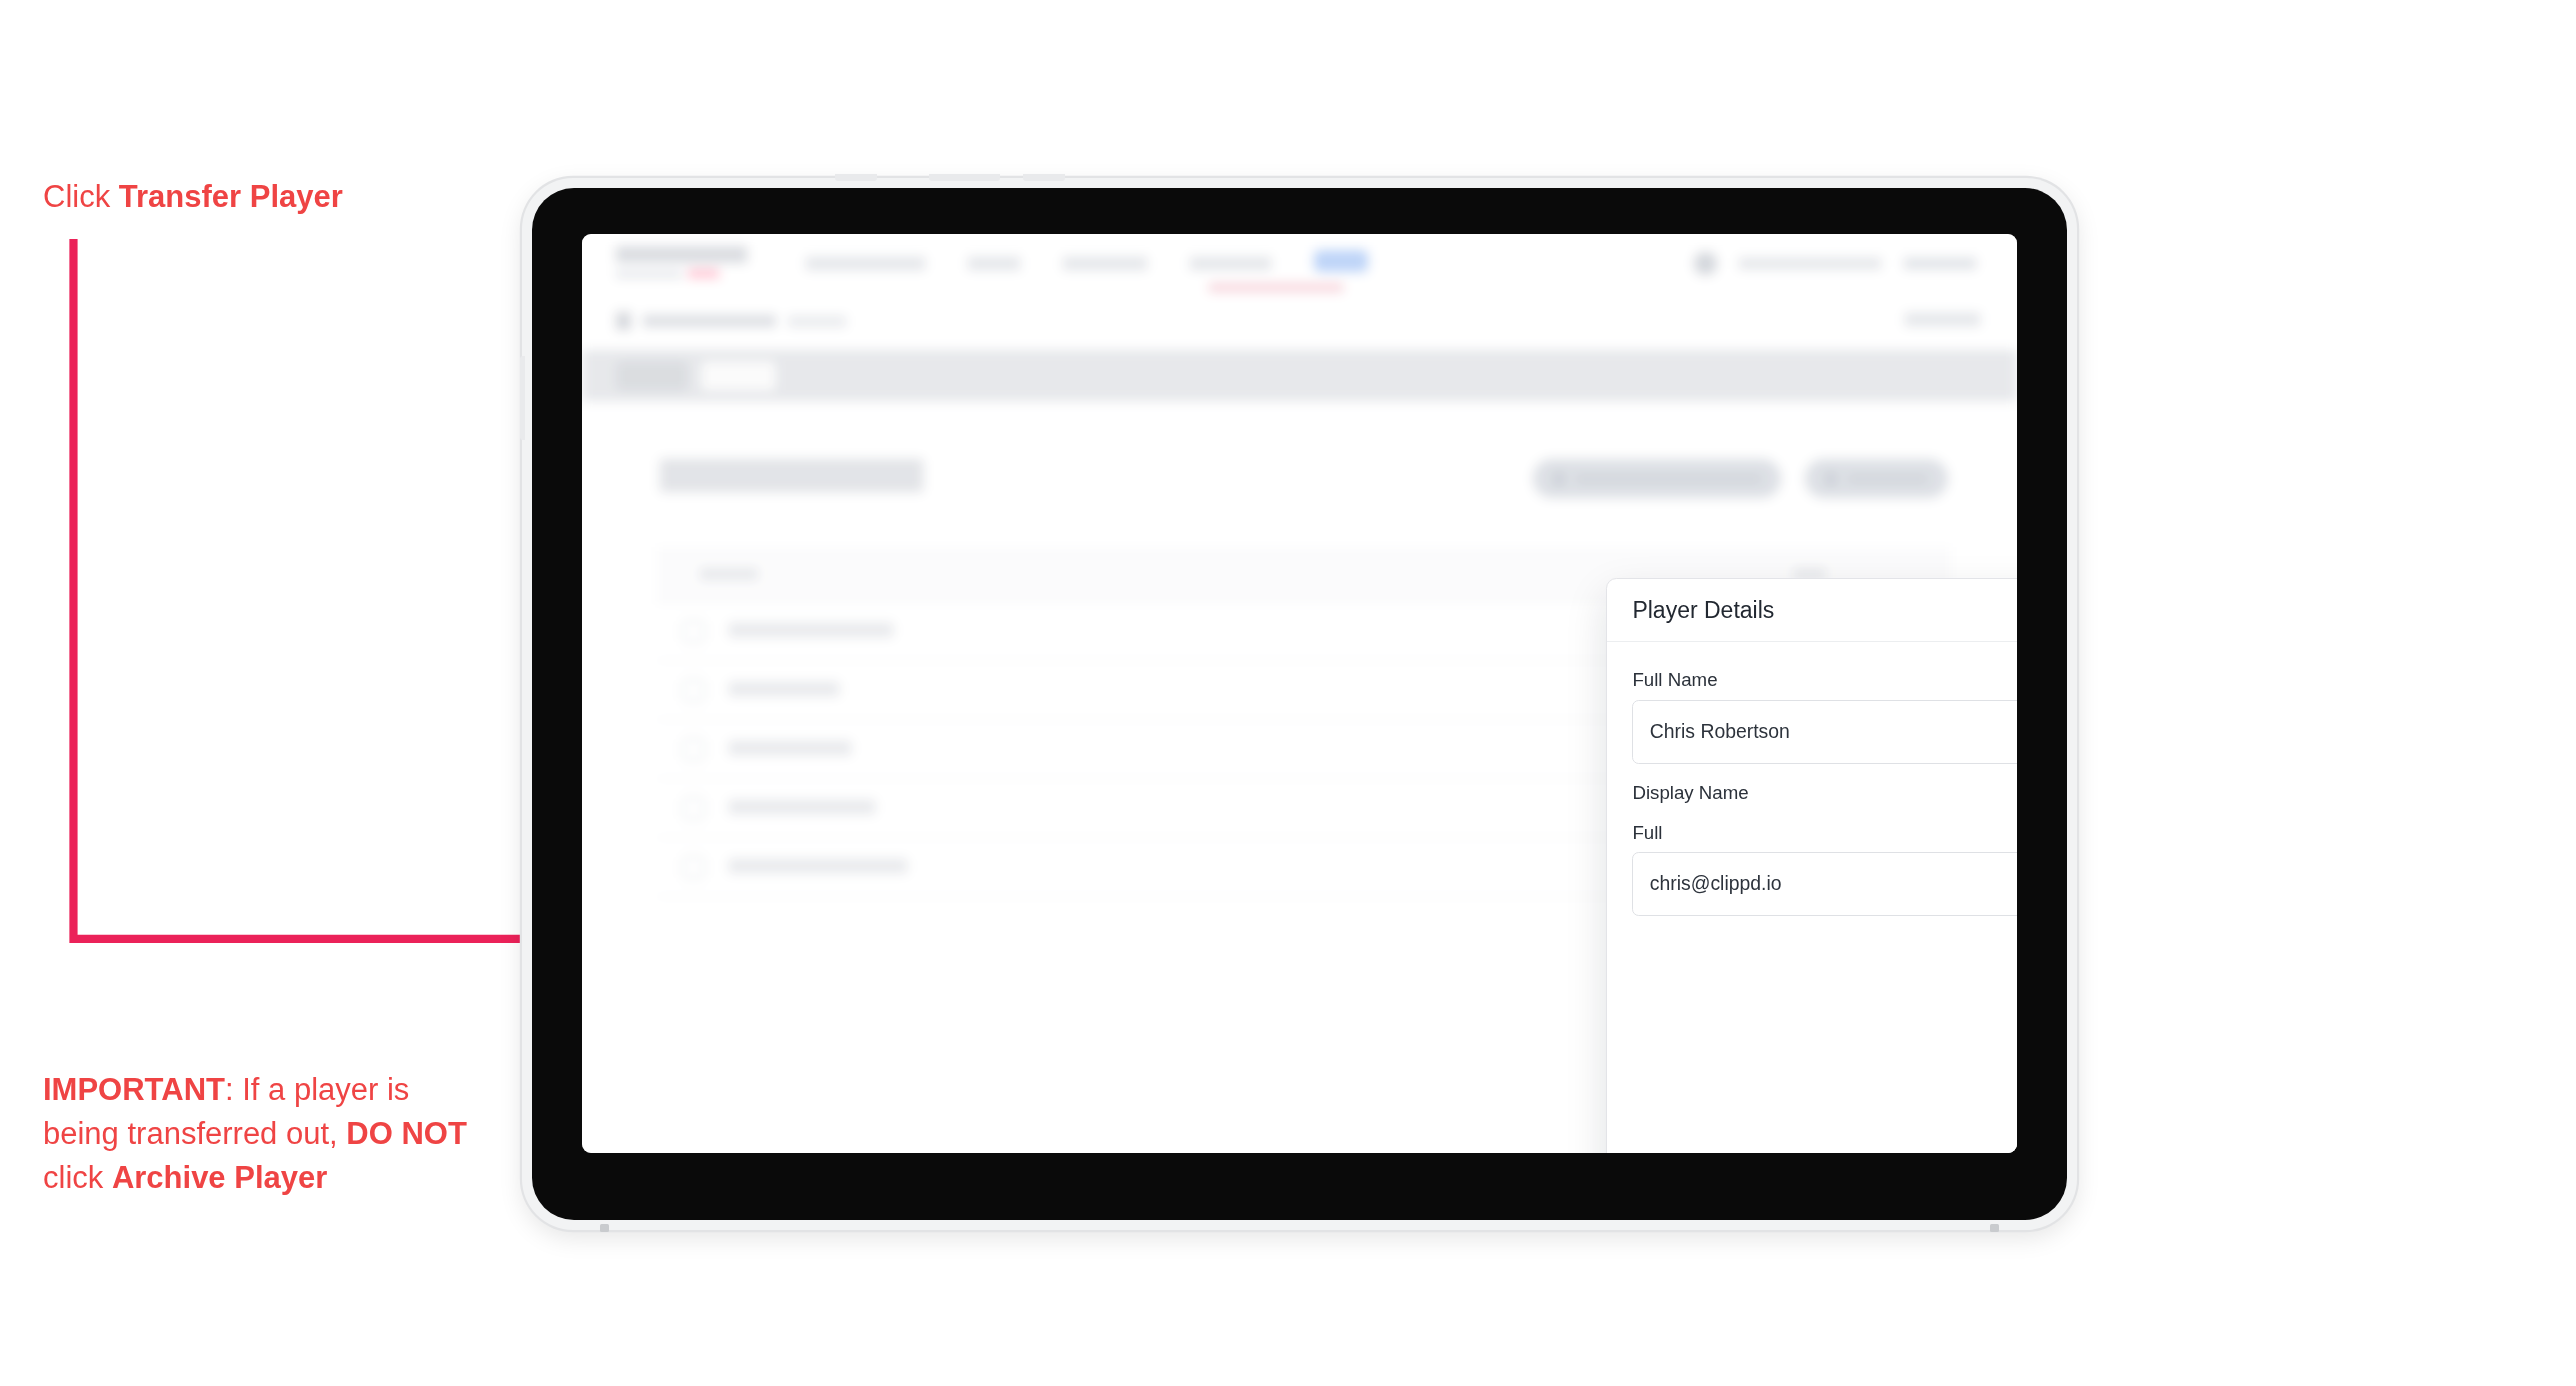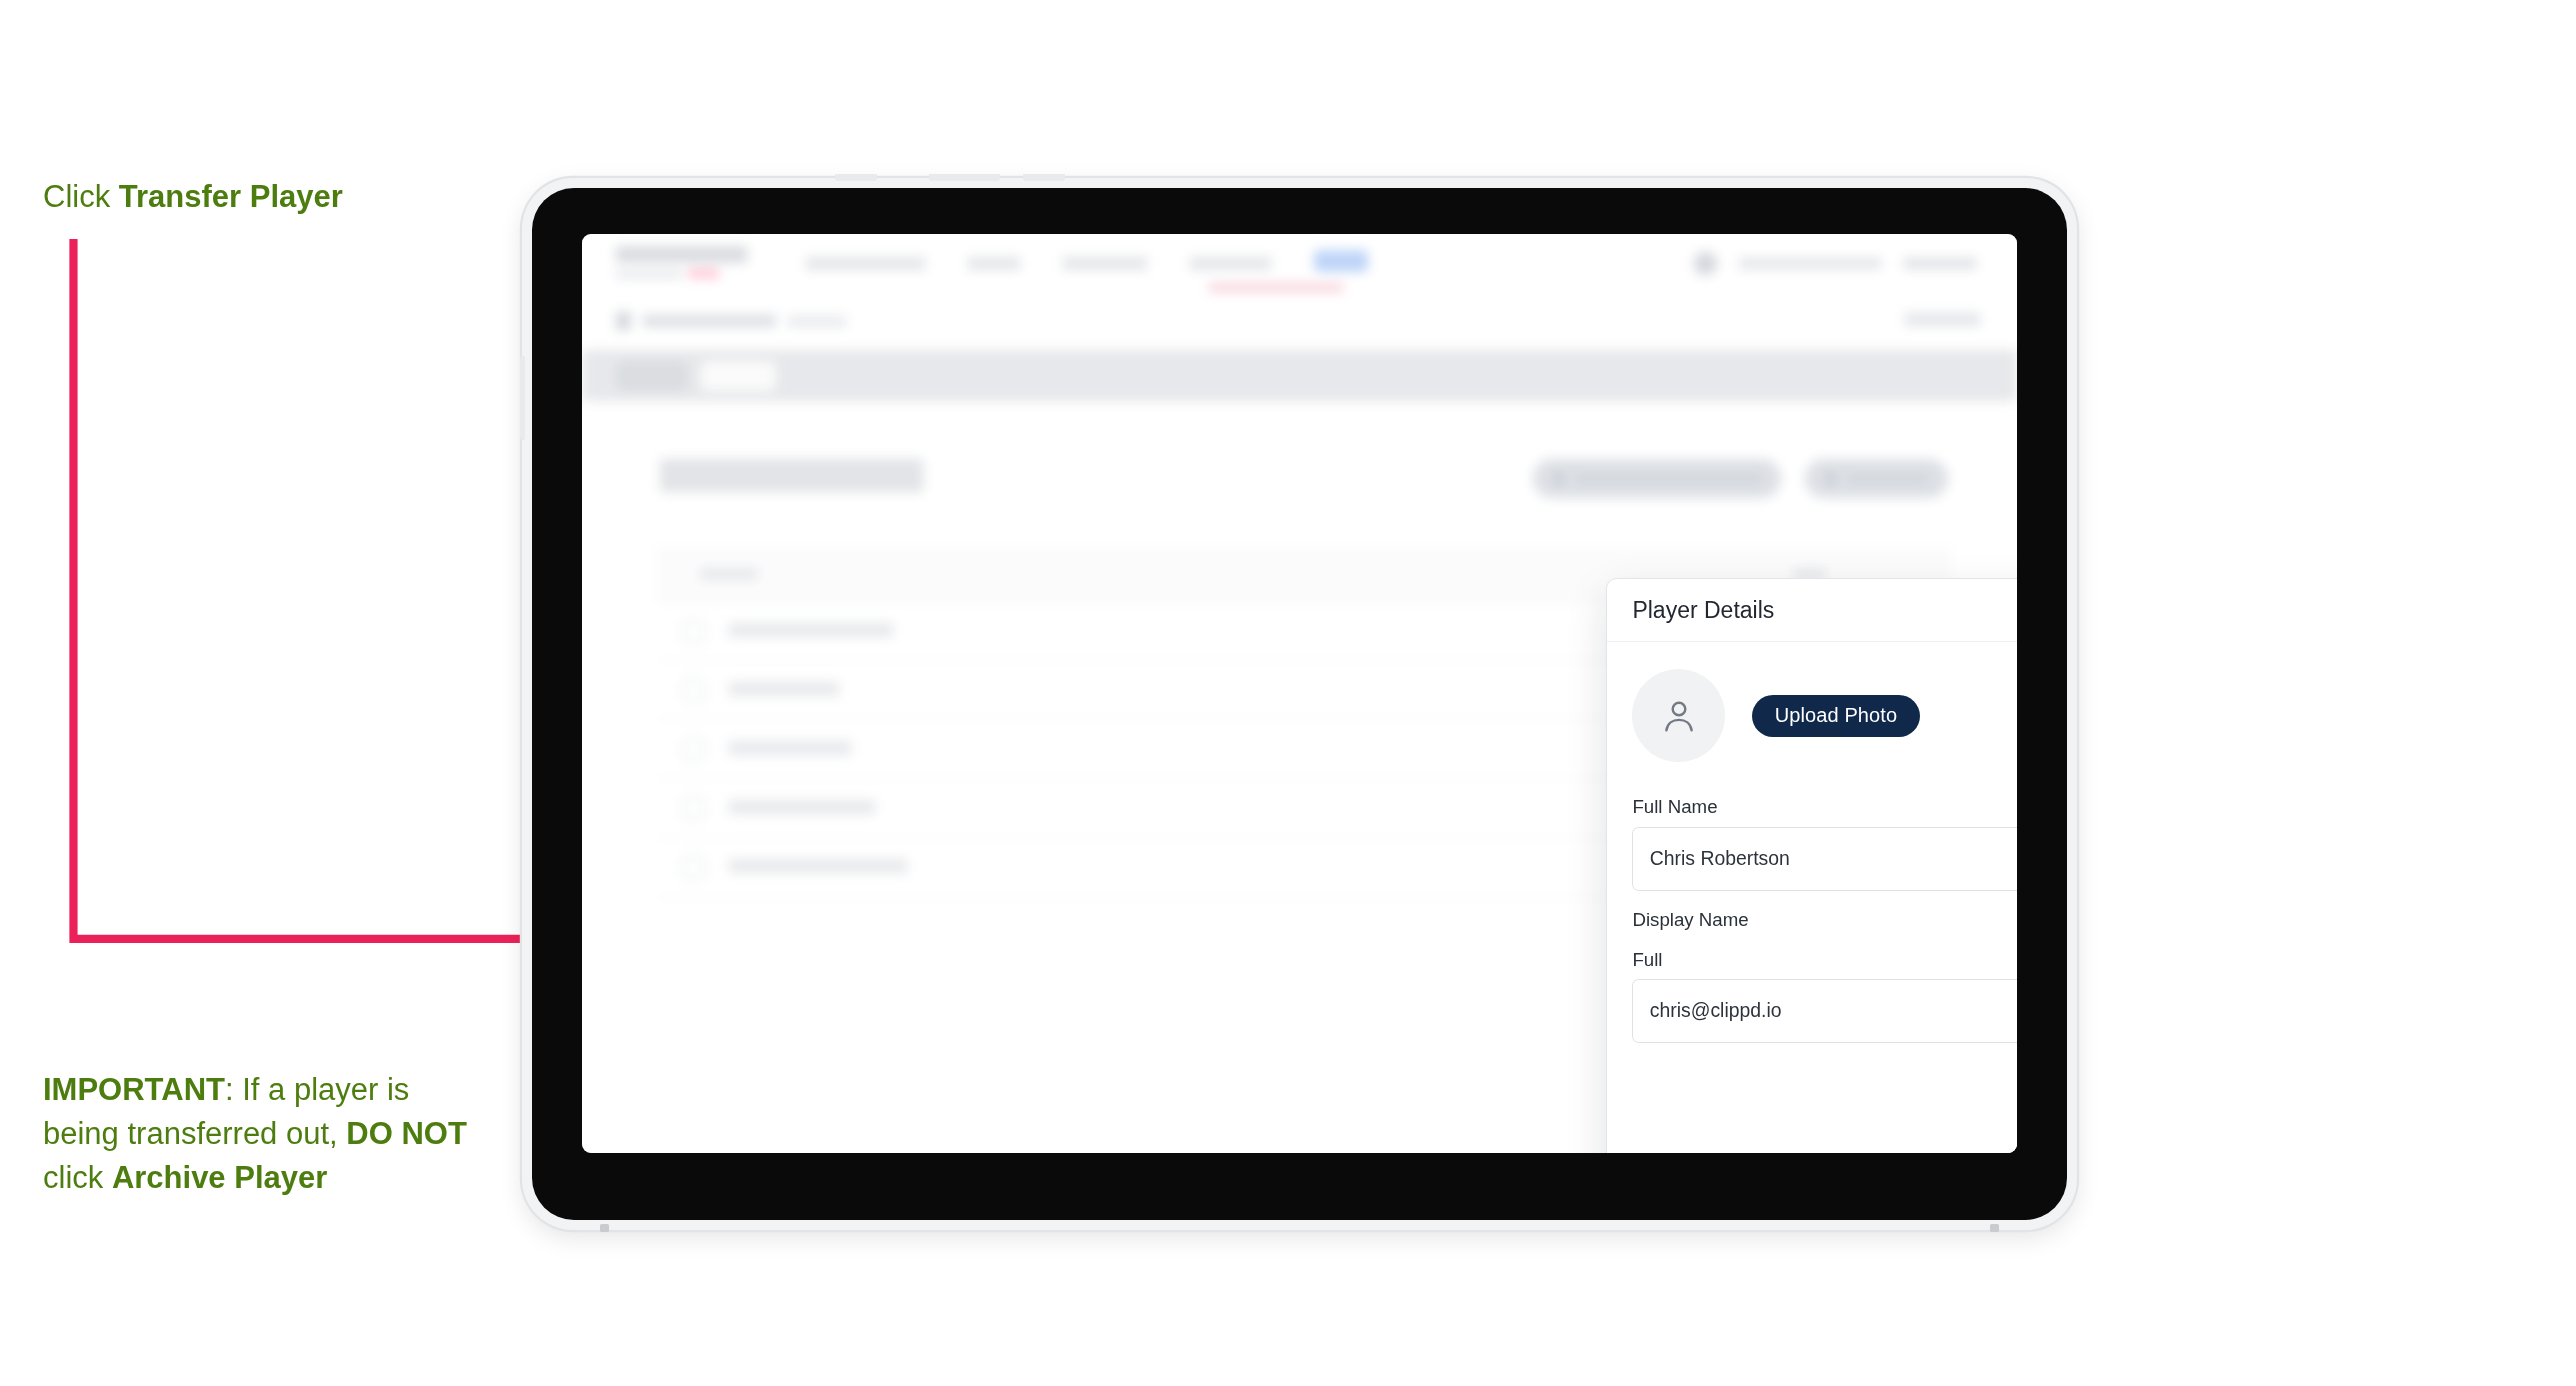--- a/index.html
+++ b/index.html
@@ -4,21 +4,21 @@
 <style>
   html,body{margin:0;padding:0;}
   body{
     width:2576px;height:1386px;background:#ffffff;
     font-family:"Liberation Sans", sans-serif;
     -webkit-font-smoothing:antialiased;
     position:relative;overflow:hidden;
   }
 
   
-  .anno{position:absolute;color:#4d7c0f;font-size:31px;line-height:1.42;font-family:"Liberation Sans",sans-serif;}
+  .anno{position:absolute;color:#ef4444;font-size:31px;line-height:1.42;font-family:"Liberation Sans",sans-serif;}
   #anno-top{left:43px;top:175px;white-space:nowrap;}
   #anno-bottom{left:43px;top:1068px;width:448px;}
   .anno b{font-weight:700;}
 
   
   #pointer{position:absolute;left:69px;top:239px;width:955px;height:720px;pointer-events:none;}
 
   
   #tablet{
     position:absolute;left:522px;top:178px;width:1555px;height:1052px;
@@ -244,29 +244,20 @@
 
       <div id="overlay"></div>
 
       <div id="modal">
         <div class="m-head">
           <div class="m-title">Player Details</div>
 
         </div>
 
         <div class="m-body">
-          <div class="photorow">
-            <div class="avatar">
-              <svg width="42" height="42" viewBox="0 0 24 24" fill="none" stroke="#737a84" stroke-width="1.4" stroke-linecap="round">
-                <circle cx="12" cy="8" r="3.6"></circle>
-                  <path d="M4.8 20.2c.6-4 3.6-6 7.2-6s6.6 2 7.2 6"></path>
-              </svg>
-            </div>
-            <button class="upload">Upload Photo</button>
-          </div>
 
           <div class="field">
             <label class="flabel">Full Name</label>
             <input class="finput" value="Chris Robertson" style="">
           </div>
 
           <div class="field">
             <label class="flabel">Display Name</label>
           </div>
 

